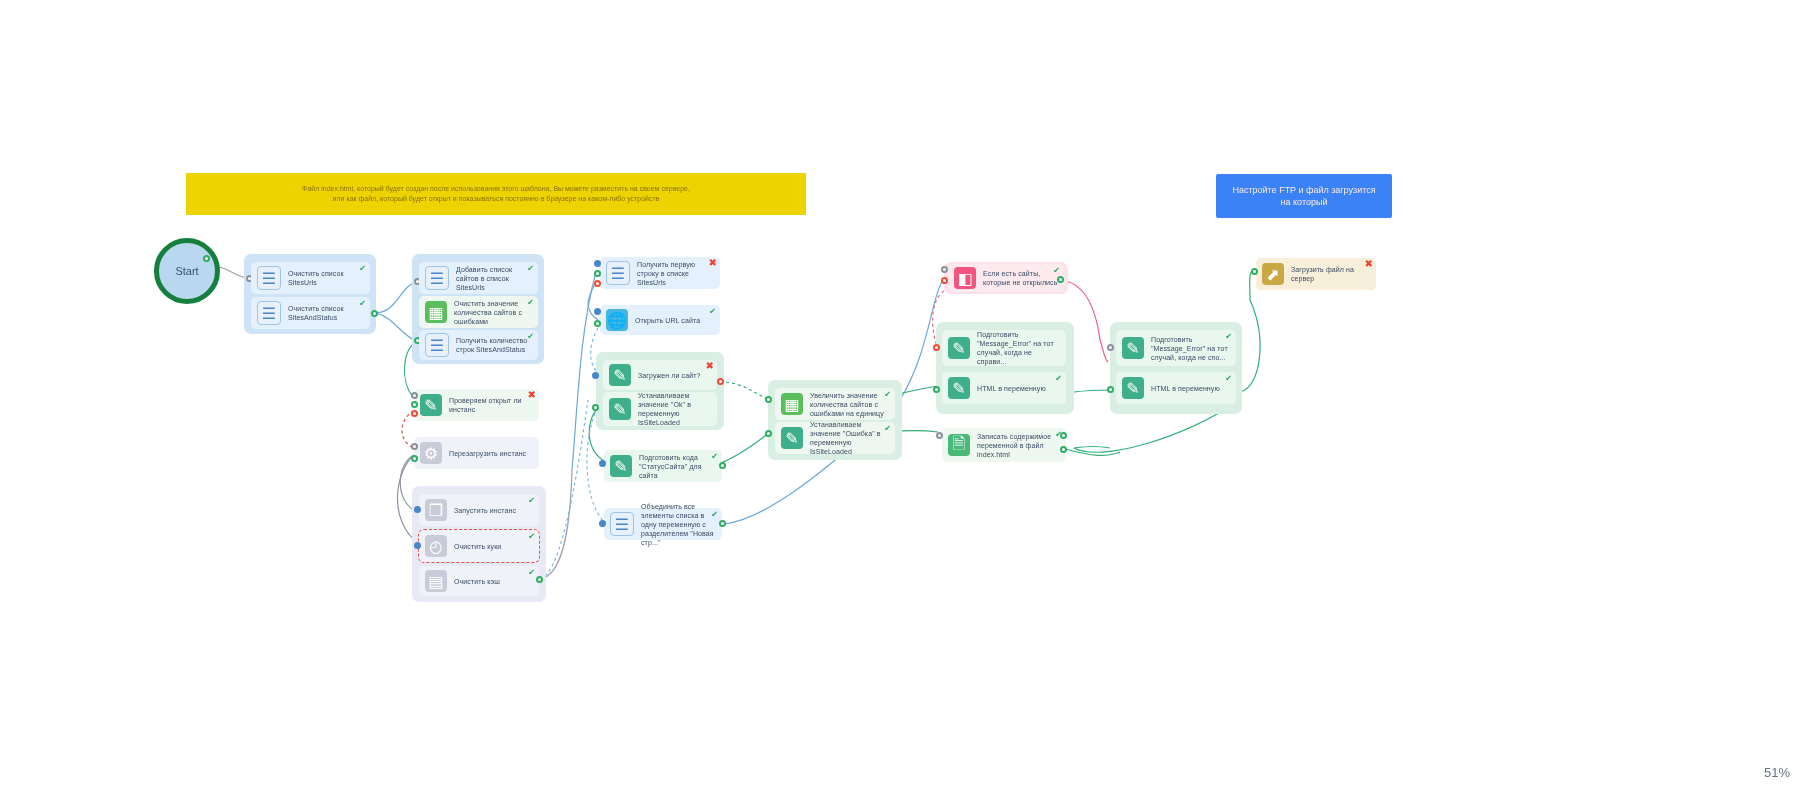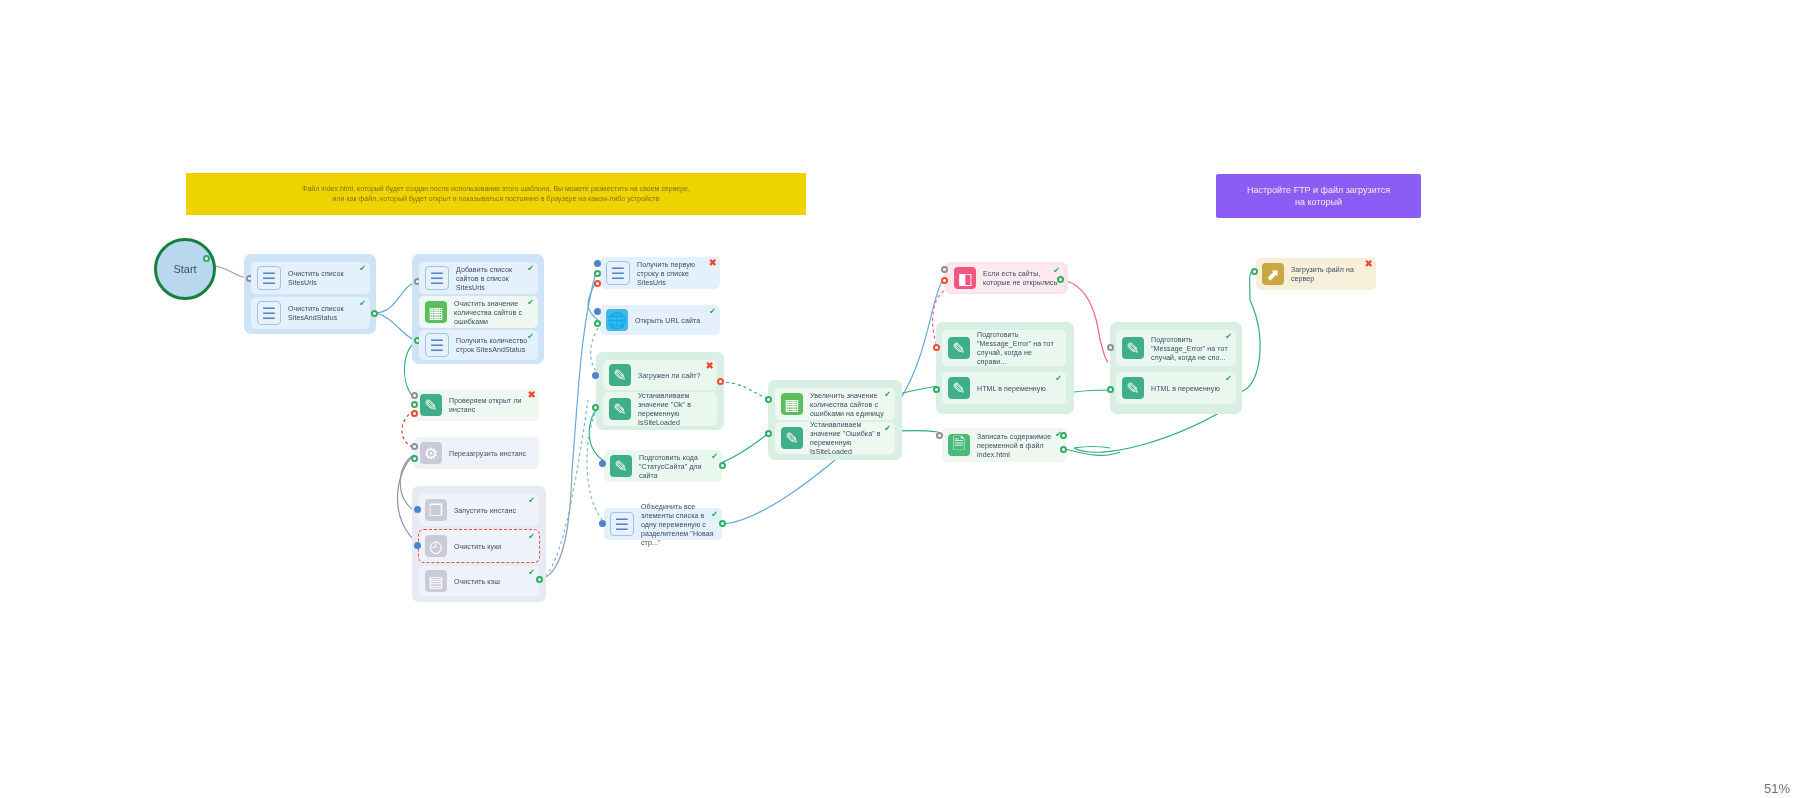--- a/index.html
+++ b/index.html
@@ -7,27 +7,27 @@
        font-family:"Liberation Sans","DejaVu Sans",sans-serif;}
   #canvas{position:absolute;inset:0;}
   svg.wires{position:absolute;left:0;top:0;width:1814px;height:798px;pointer-events:none;}
 
   
   .banner{position:absolute;display:flex;align-items:center;justify-content:center;text-align:center;}
   .banner-green{left:186px;top:52px;width:620px;height:117px;background:#54b14e;
       color:#ffffff;font-size:16px;letter-spacing:.4px;}
   .banner-yellow{left:186px;top:173px;width:620px;height:42px;background:#edd400;
       color:#8a7200;font-size:7px;line-height:10px;padding:0 40px;box-sizing:border-box;}
-  .banner-red{left:1216px;top:174px;width:205px;height:44px;background:#8b5cf6;
+  .banner-red{left:1216px;top:174px;width:176px;height:44px;background:#3b82f6;
       color:#ffe9e5;font-size:9px;line-height:12px;border-radius:2px;}
   .banner-yellow span,.banner-red span{display:block;}
 
   
   .start-node{position:absolute;left:154px;top:238px;width:56px;height:56px;border-radius:50%;
-      background:#b9d7ee;border:3px solid #15803d;display:flex;align-items:center;justify-content:center;
+      background:#b9d7ee;border:5px solid #15803d;display:flex;align-items:center;justify-content:center;
       color:#35526b;font-size:11px;}
 
   
   .group{position:absolute;border-radius:7px;}
   .g-blue{background:#cfe3f7;}
   .g-lav{background:#e7e9f5;}
   .g-pink{background:#fce3e9;}
   .g-teal{background:#d9efe4;}
 
   
@@ -60,21 +60,21 @@
 
   
   .port{position:absolute;width:7px;height:7px;border-radius:50%;background:#fff;
       box-sizing:border-box;}
   .port.in{border:2px solid #8a8f9c;}
   .port.out{border:2px solid #2eae63;}
   .port.fail{border:2px solid #ef4b35;}
   .port.blue{border:2px solid #4a86c8;background:#4a86c8;}
 
   
-  .zoom{position:absolute;right:24px;bottom:2px;color:#6b7280;font-size:13px;}
+  .zoom{position:absolute;right:24px;bottom:18px;color:#6b7280;font-size:13px;}
 </style>
 </head>
 <body>
 
 <div id="canvas">
 
   <svg class="wires" viewBox="0 0 1814 798">
     <g fill="none" stroke-width="1.2">
       <path d="M212,266 C228,266 232,276 248,278" stroke="#9aa0ad"></path>
       <path d="M375,313 C398,313 400,284 418,282" stroke="#6aa9da"></path>

